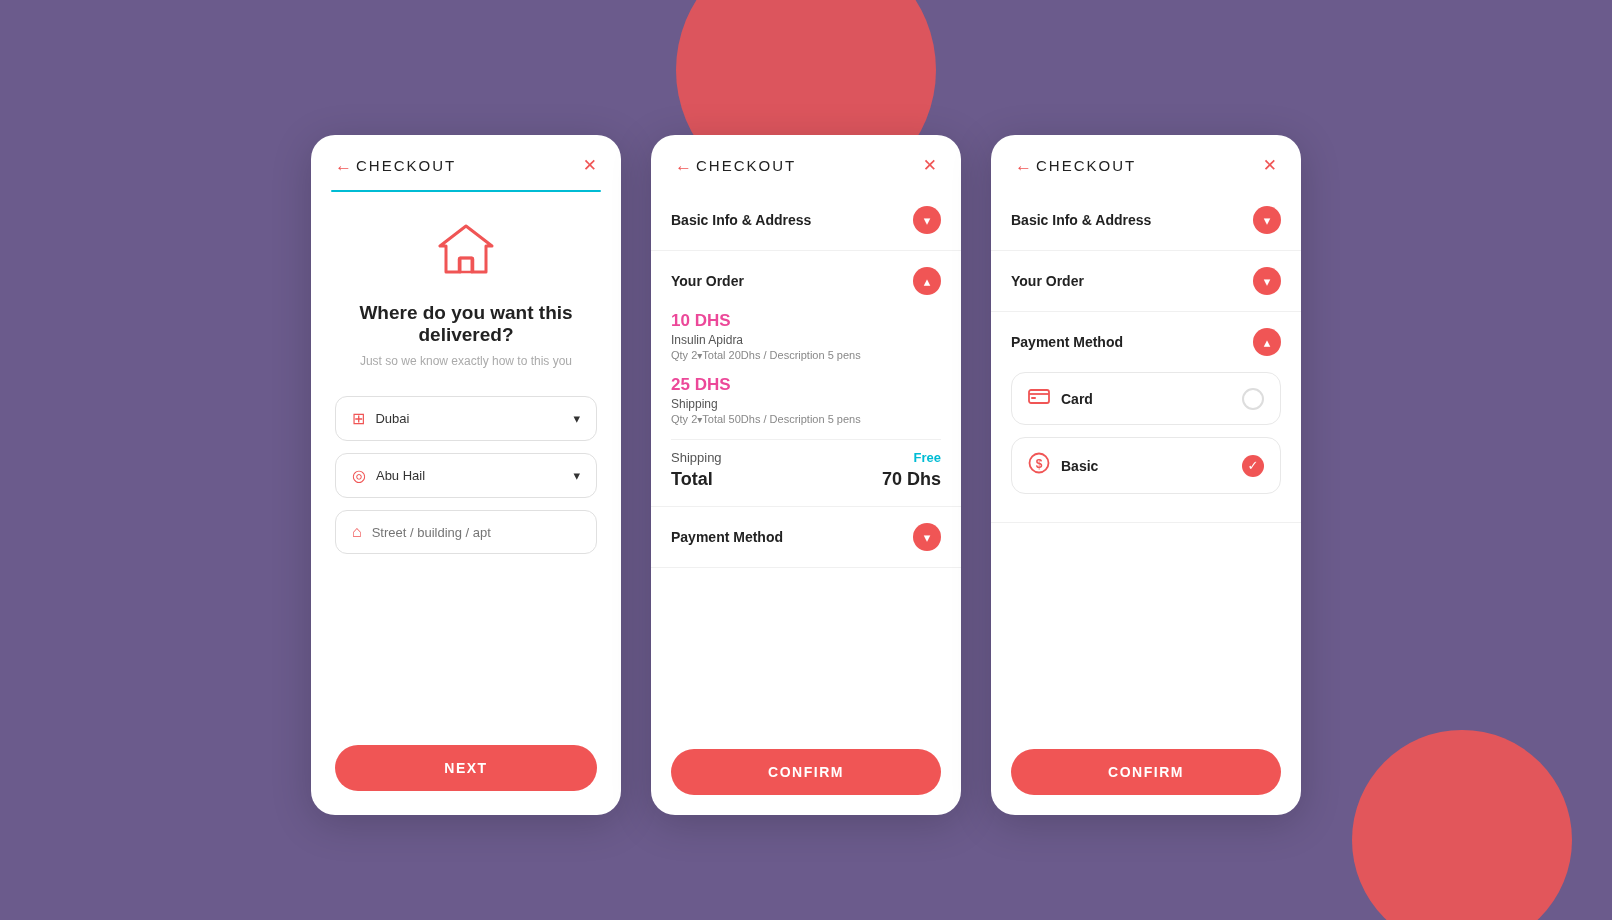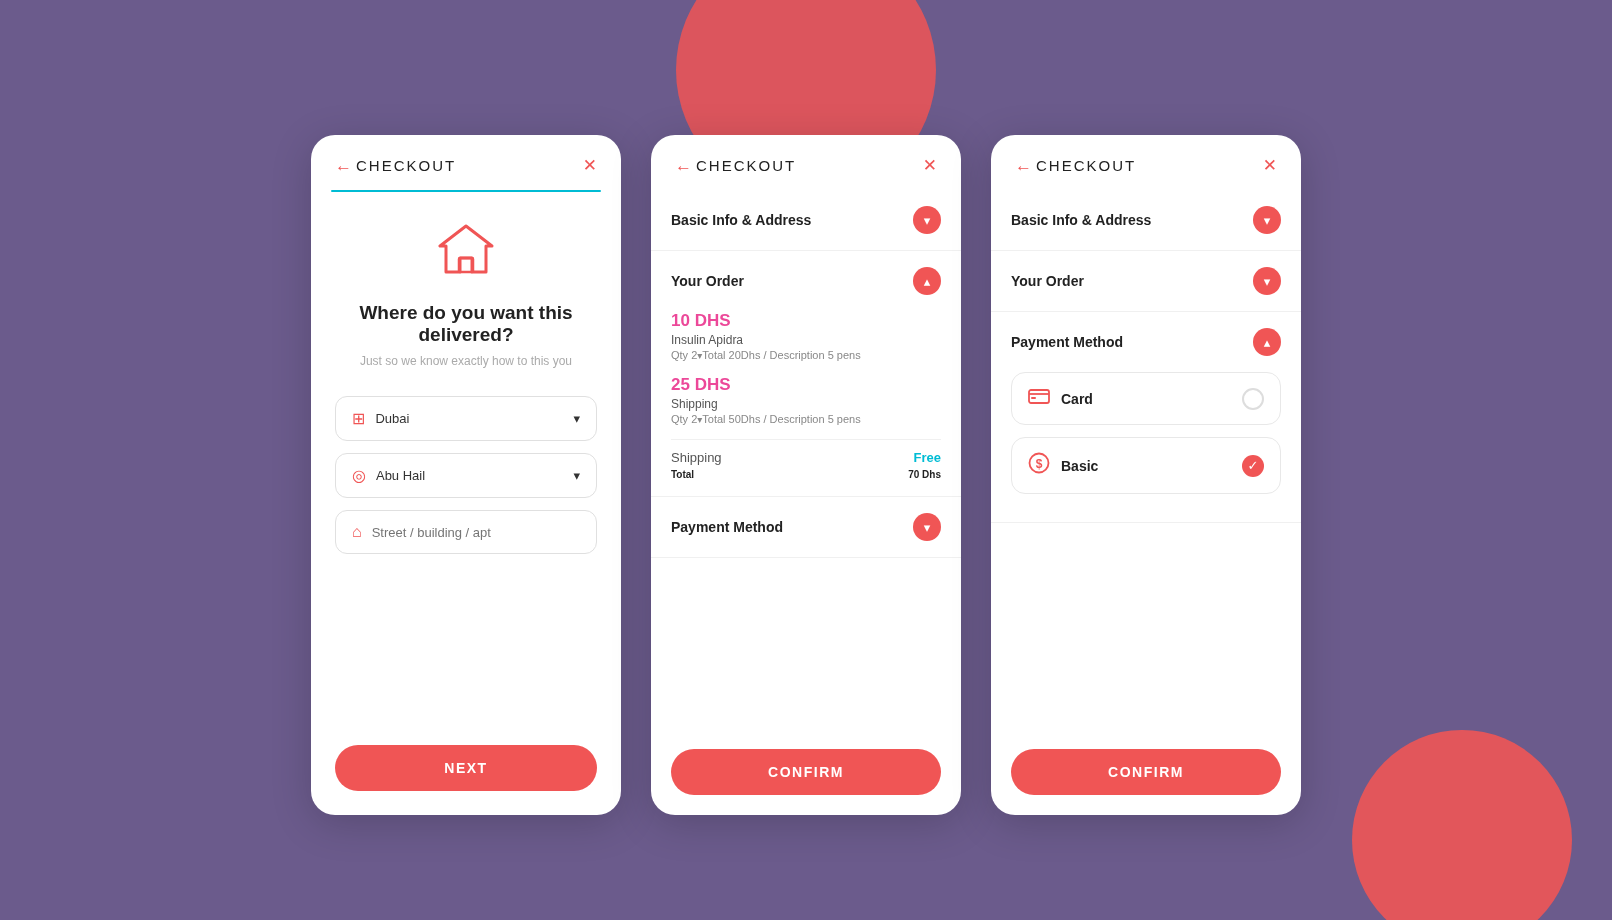--- a/index.html
+++ b/index.html
@@ -234,21 +234,21 @@
       margin-bottom: 4px;
     }
     .shipping-free {
       color: #00bcd4;
       font-weight: 600;
     }
     .order-total-row {
       display: flex;
       justify-content: space-between;
       align-items: center;
-      font-size: 10px;
+      font-size: 18px;
       font-weight: 700;
       color: #222;
     }
     .confirm-btn {
       margin: auto 20px 20px;
       background: #f05555;
       color: #fff;
       border: none;
       border-radius: 30px;
       padding: 15px;

